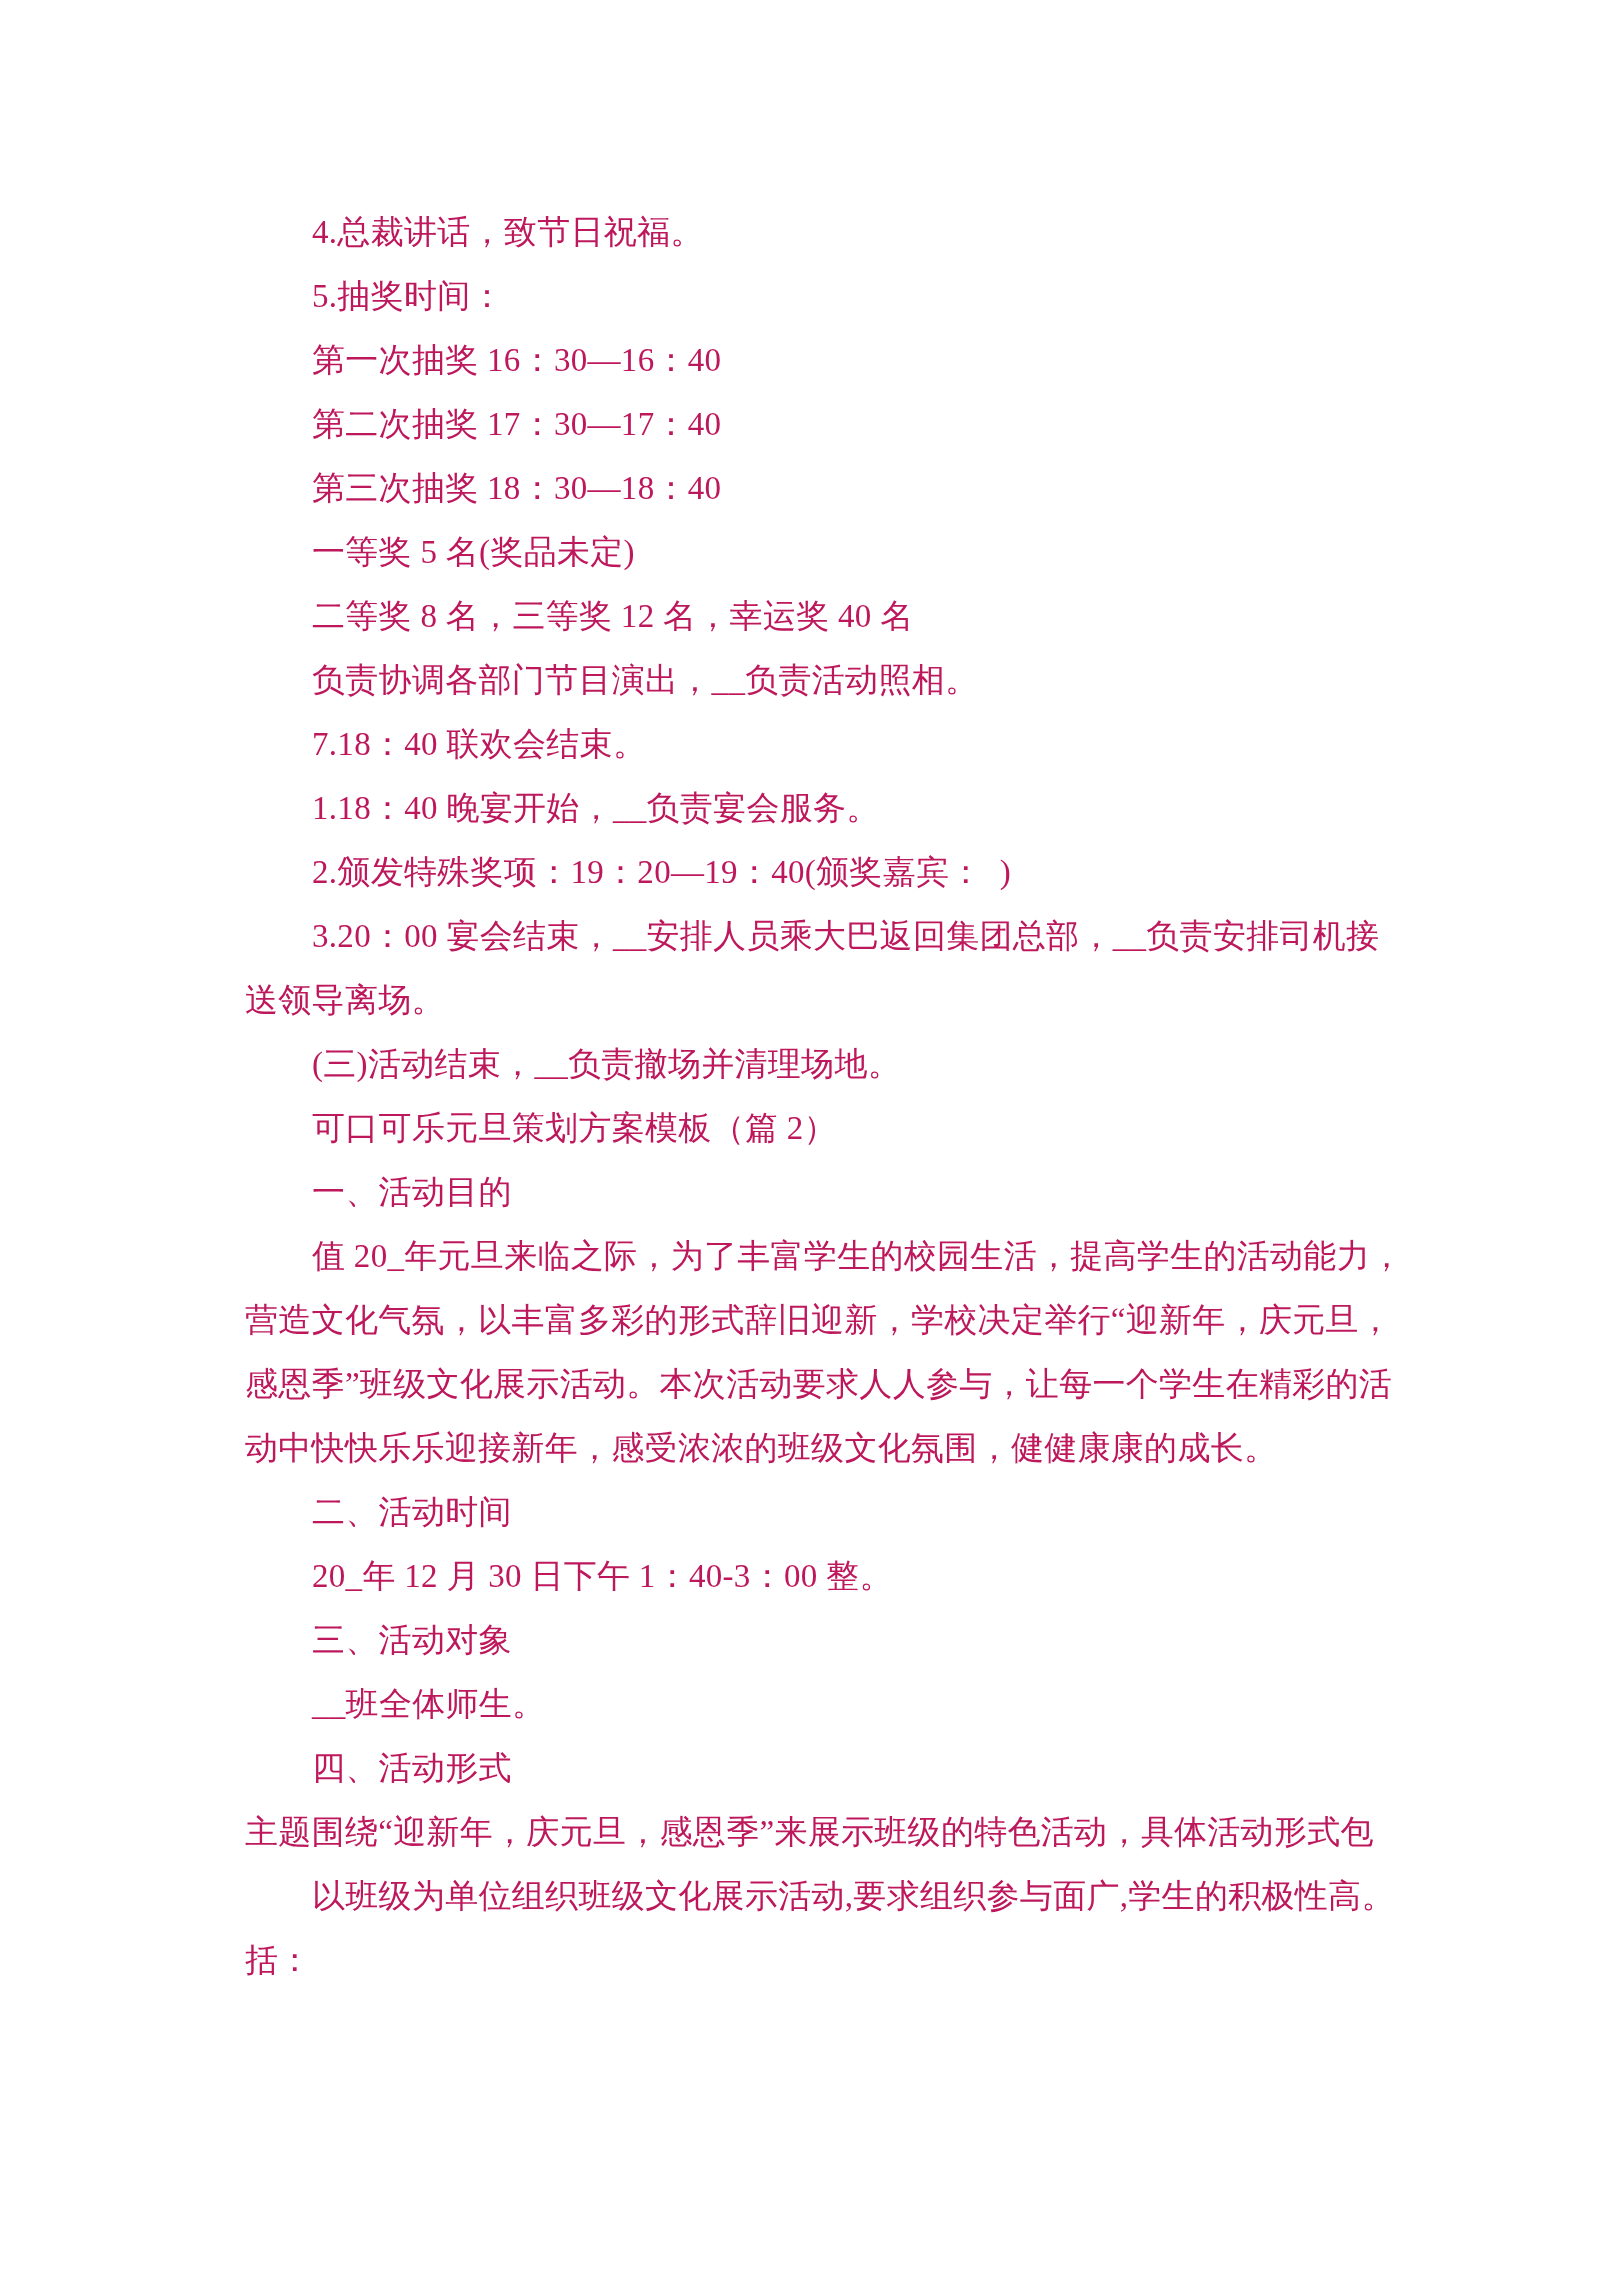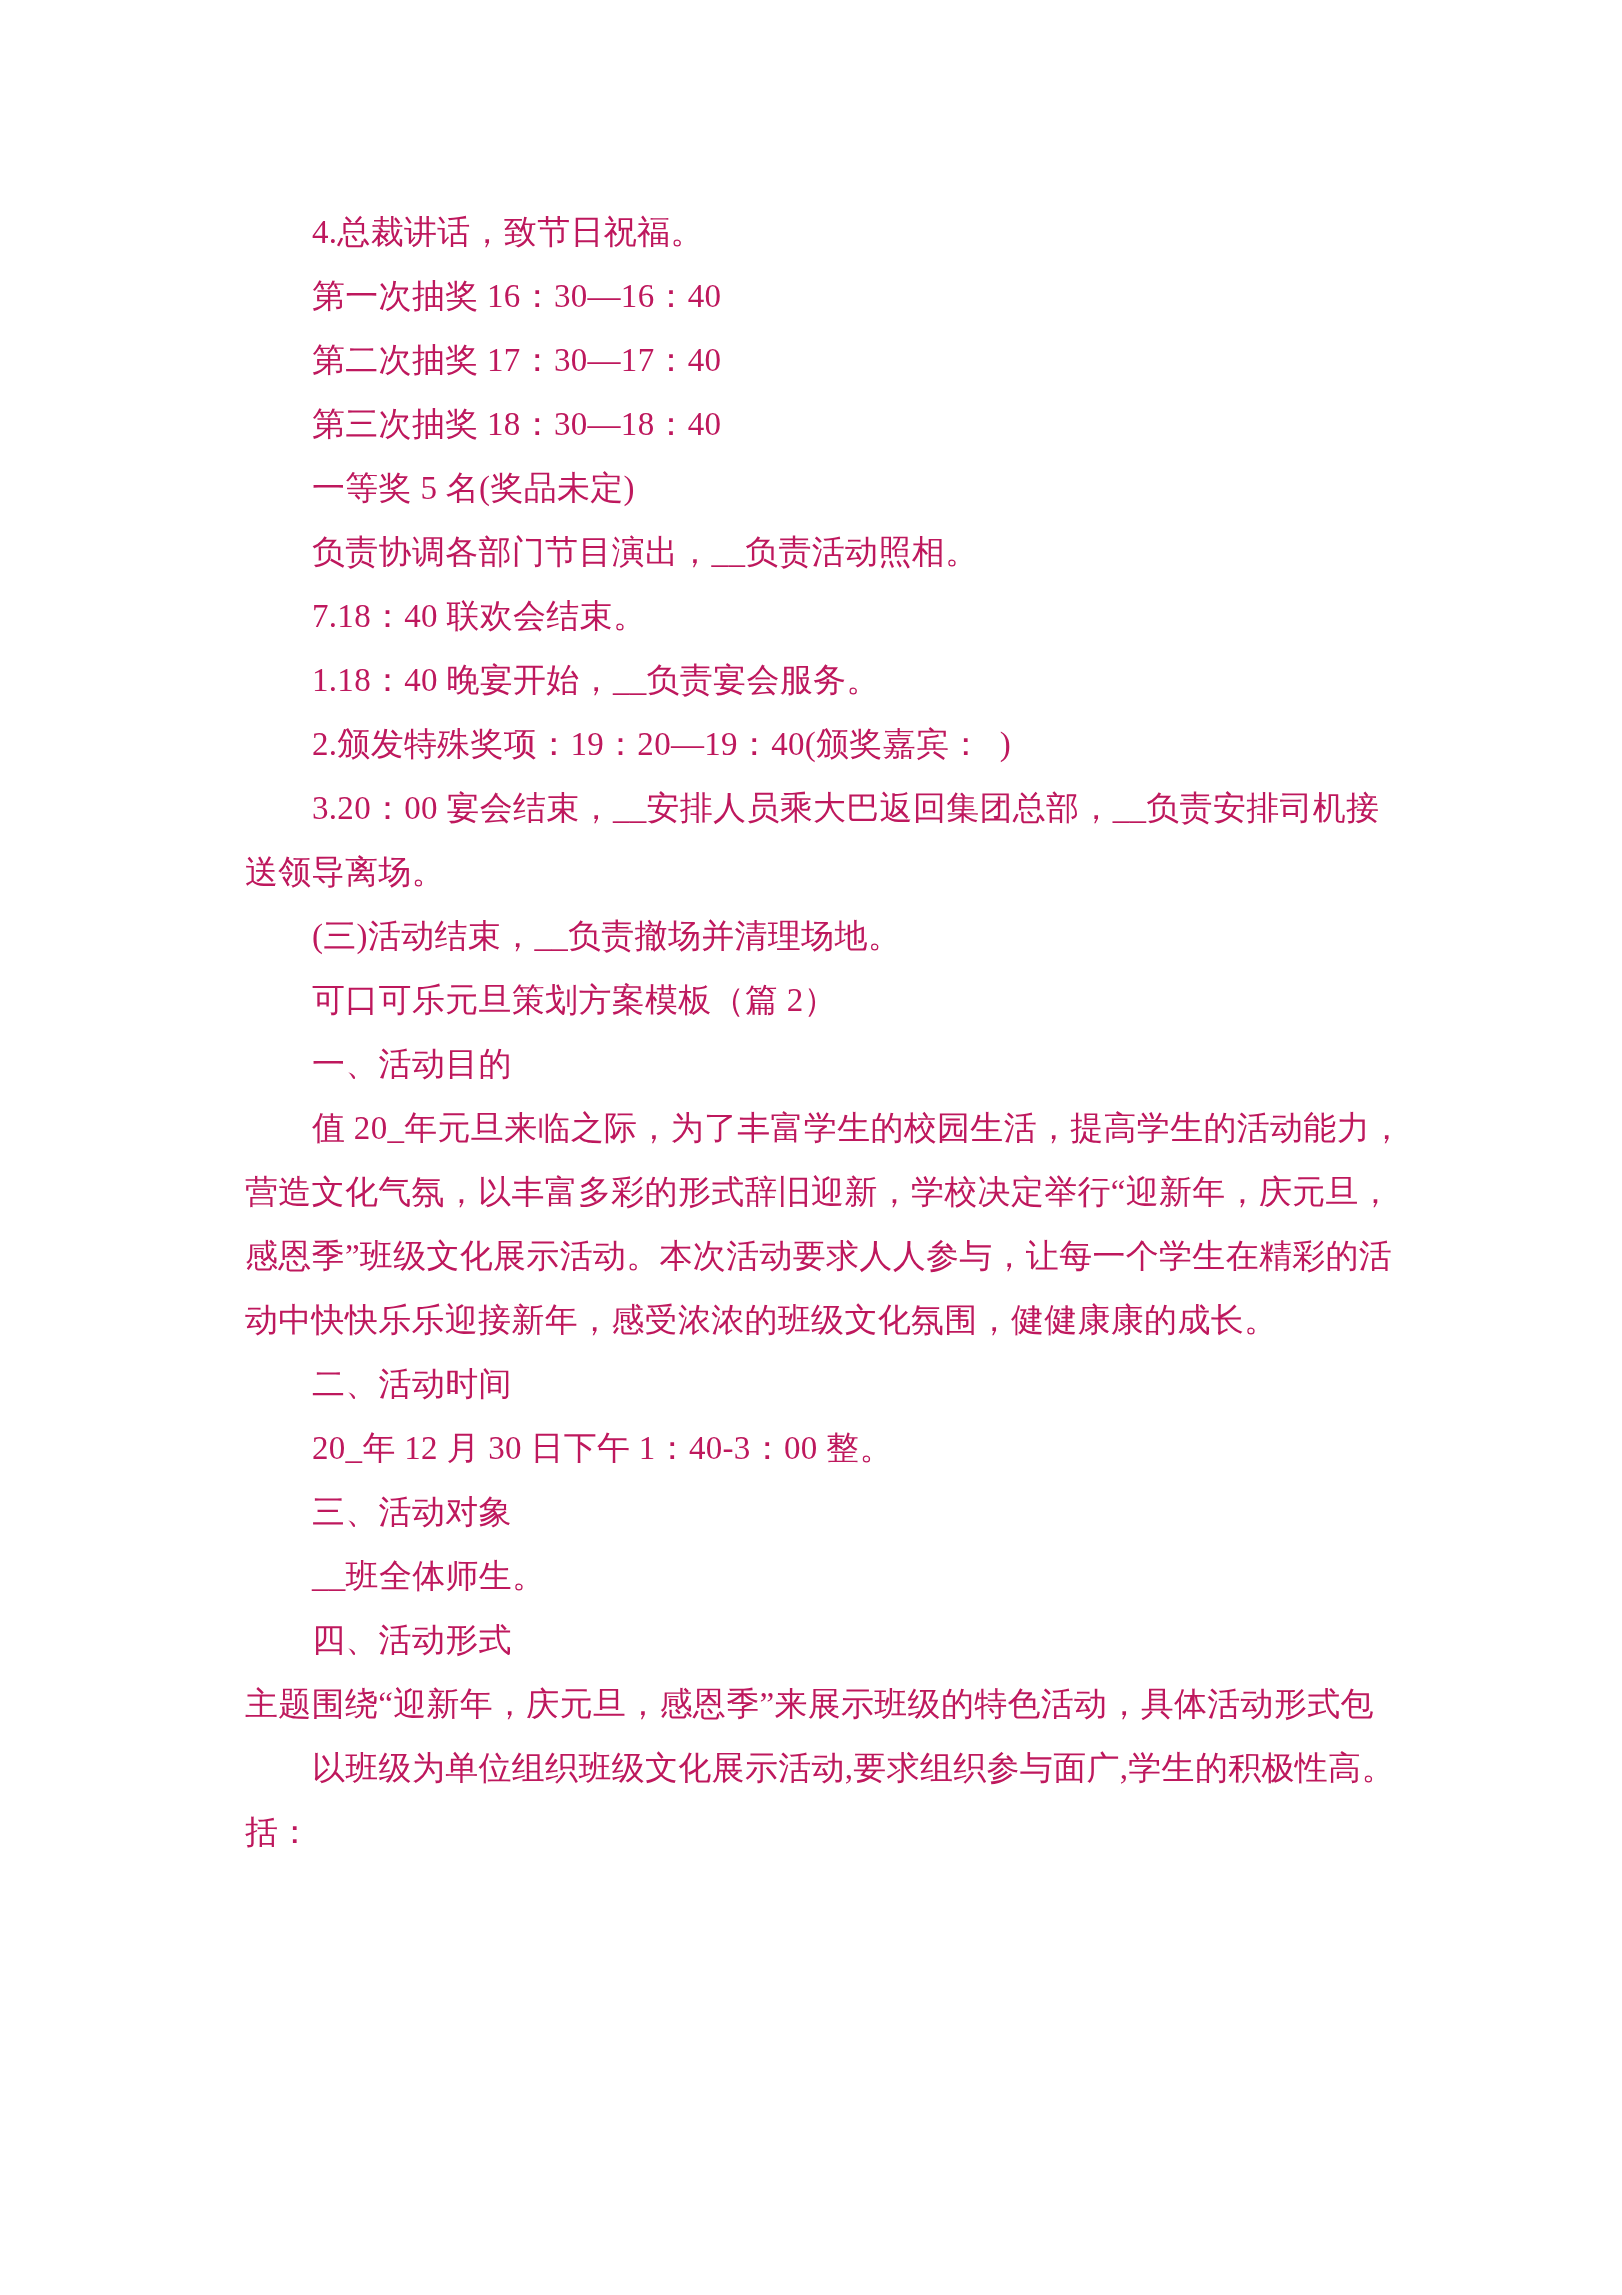--- a/index.html
+++ b/index.html
@@ -33,24 +33,26 @@
   .line.indent {
     padding-left: 67px;
   }
 </style>
 </head>
 <body>
 
 <div class="page">
   <div class="text-block">
       <div class="line indent">4.总裁讲话，致节日祝福。</div>
+      <div class="line indent">5.抽奖时间：</div>
       <div class="line indent">第一次抽奖 16：30—16：40</div>
       <div class="line indent">第二次抽奖 17：30—17：40</div>
       <div class="line indent">第三次抽奖 18：30—18：40</div>
       <div class="line indent">一等奖 5 名(奖品未定)</div>
+      <div class="line indent">二等奖 8 名，三等奖 12 名，幸运奖 40 名</div>
       <div class="line indent">负责协调各部门节目演出，__负责活动照相。</div>
       <div class="line indent">7.18：40 联欢会结束。</div>
       <div class="line indent">1.18：40 晚宴开始，__负责宴会服务。</div>
       <div class="line indent">2.颁发特殊奖项：19：20—19：40(颁奖嘉宾：  )</div>
       <div class="line indent">3.20：00 宴会结束，__安排人员乘大巴返回集团总部，__负责安排司机接</div>
       <div class="line">送领导离场。</div>
       <div class="line indent">(三)活动结束，__负责撤场并清理场地。</div>
       <div class="line indent">可口可乐元旦策划方案模板（篇 2）</div>
       <div class="line indent">一、活动目的</div>
       <div class="line indent">值 20_年元旦来临之际，为了丰富学生的校园生活，提高学生的活动能力，</div>

